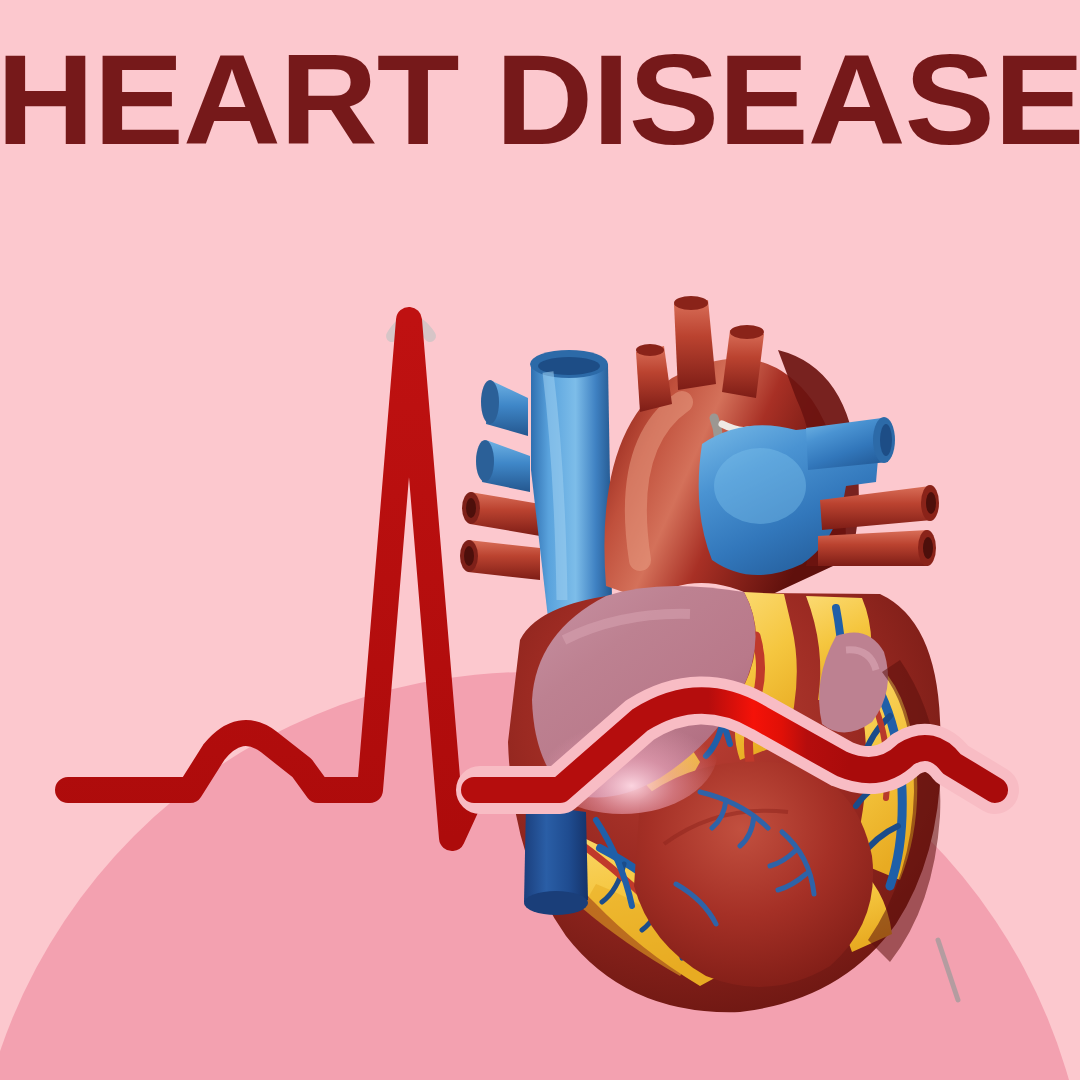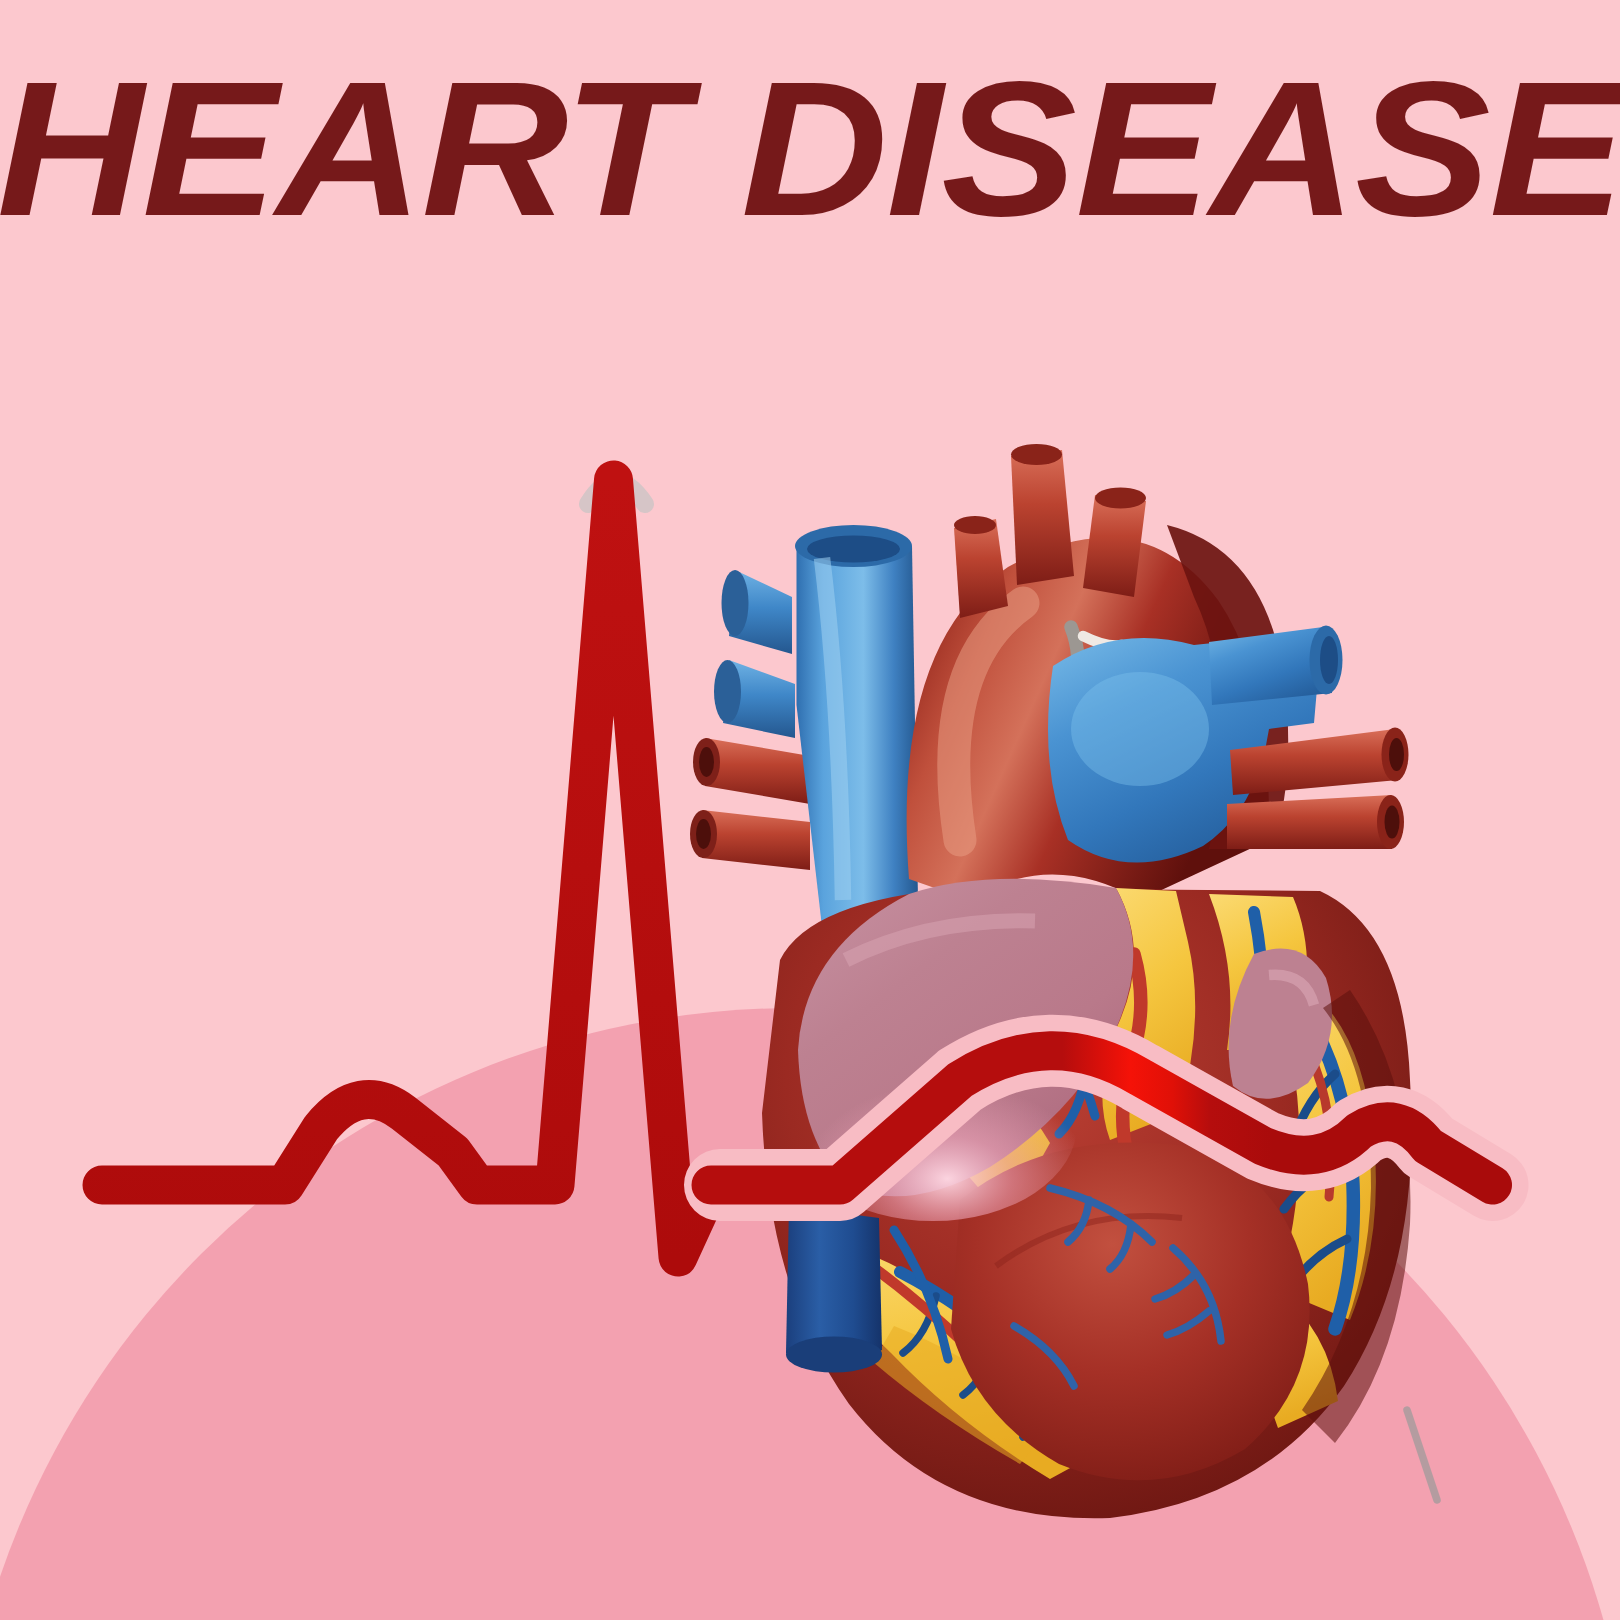--- a/index.html
+++ b/index.html
@@ -7,21 +7,20 @@
     padding: 0;
     background: #ffffff;
   }
   #poster {
     position: relative;
     width: 1080px;
     height: 1080px;
     overflow: hidden;
     font-family: "Liberation Sans", sans-serif;
     background: #fcc8ce;
-    font-style: italic;
   }
   
   .bg-base {
     position: absolute;
     inset: 0;
     background: #fcc8ce;
   }
   .bg-circle {
     position: absolute;
     left: -30px;

